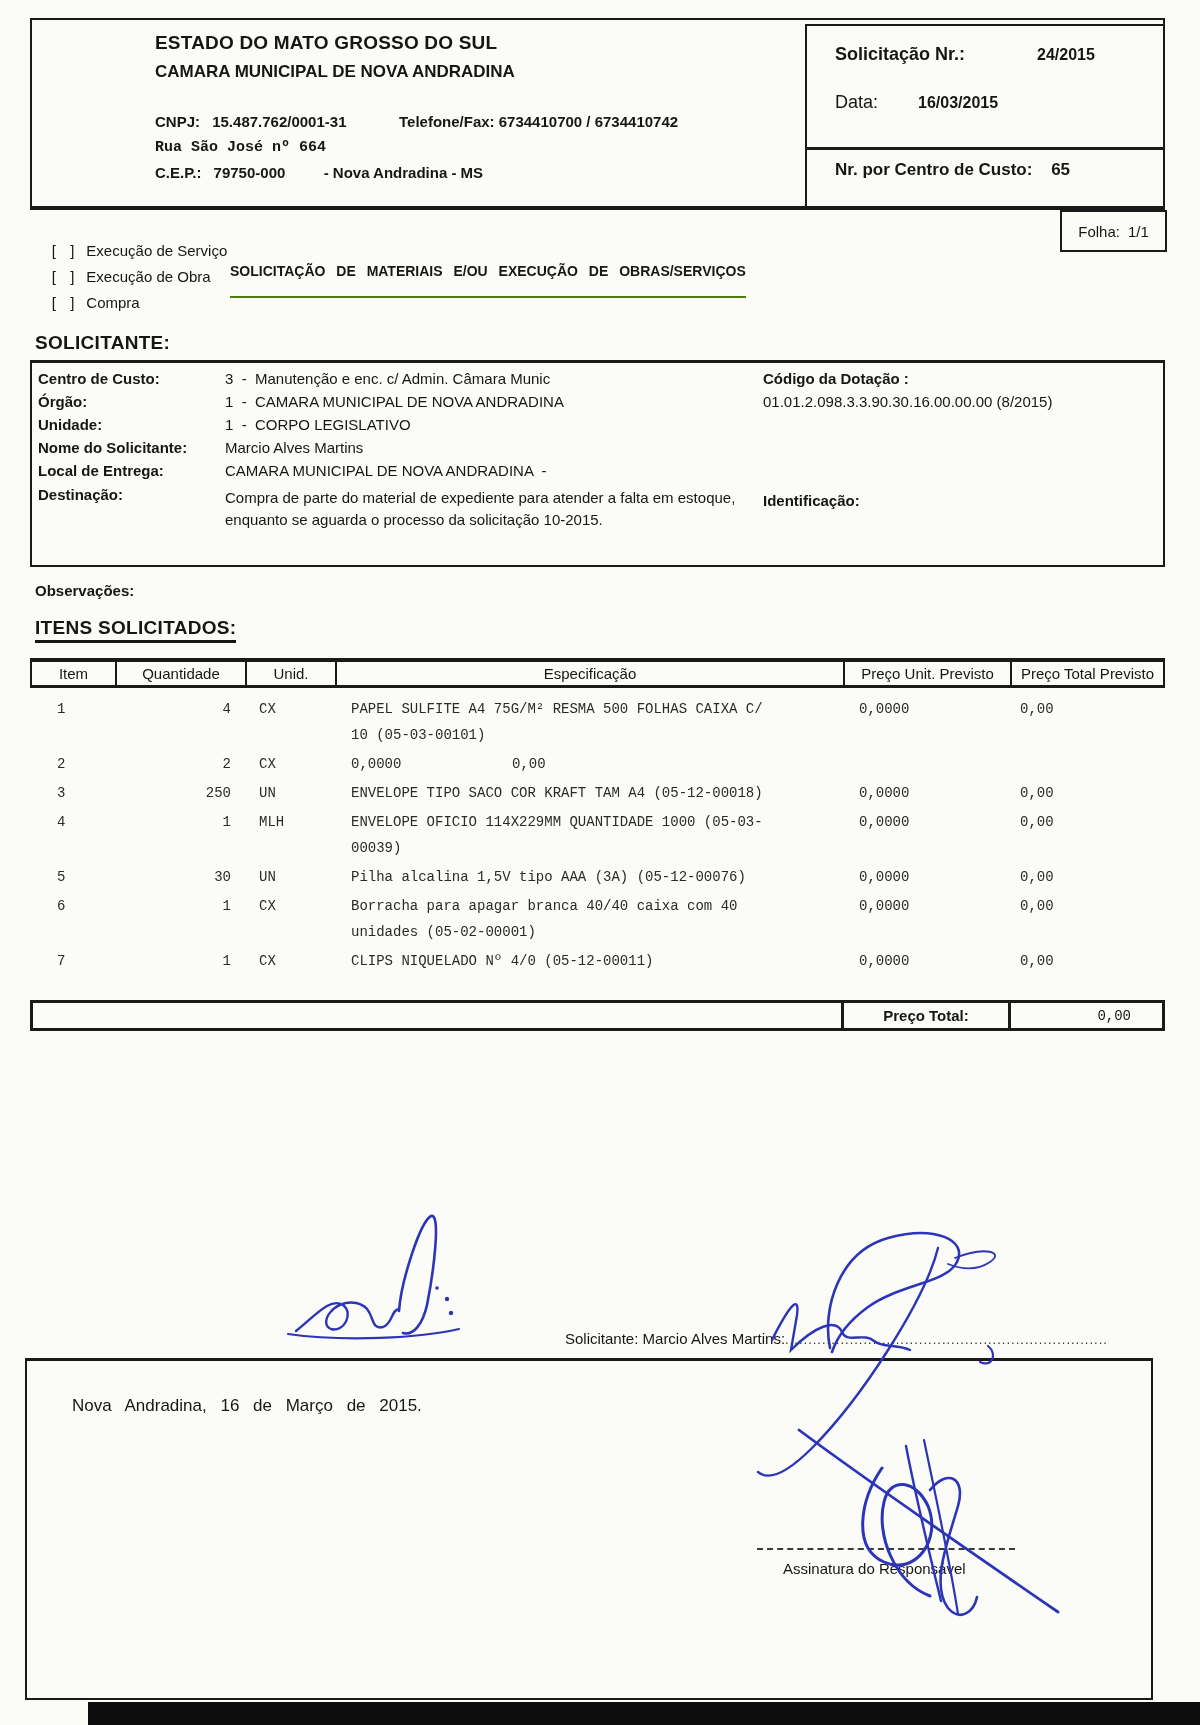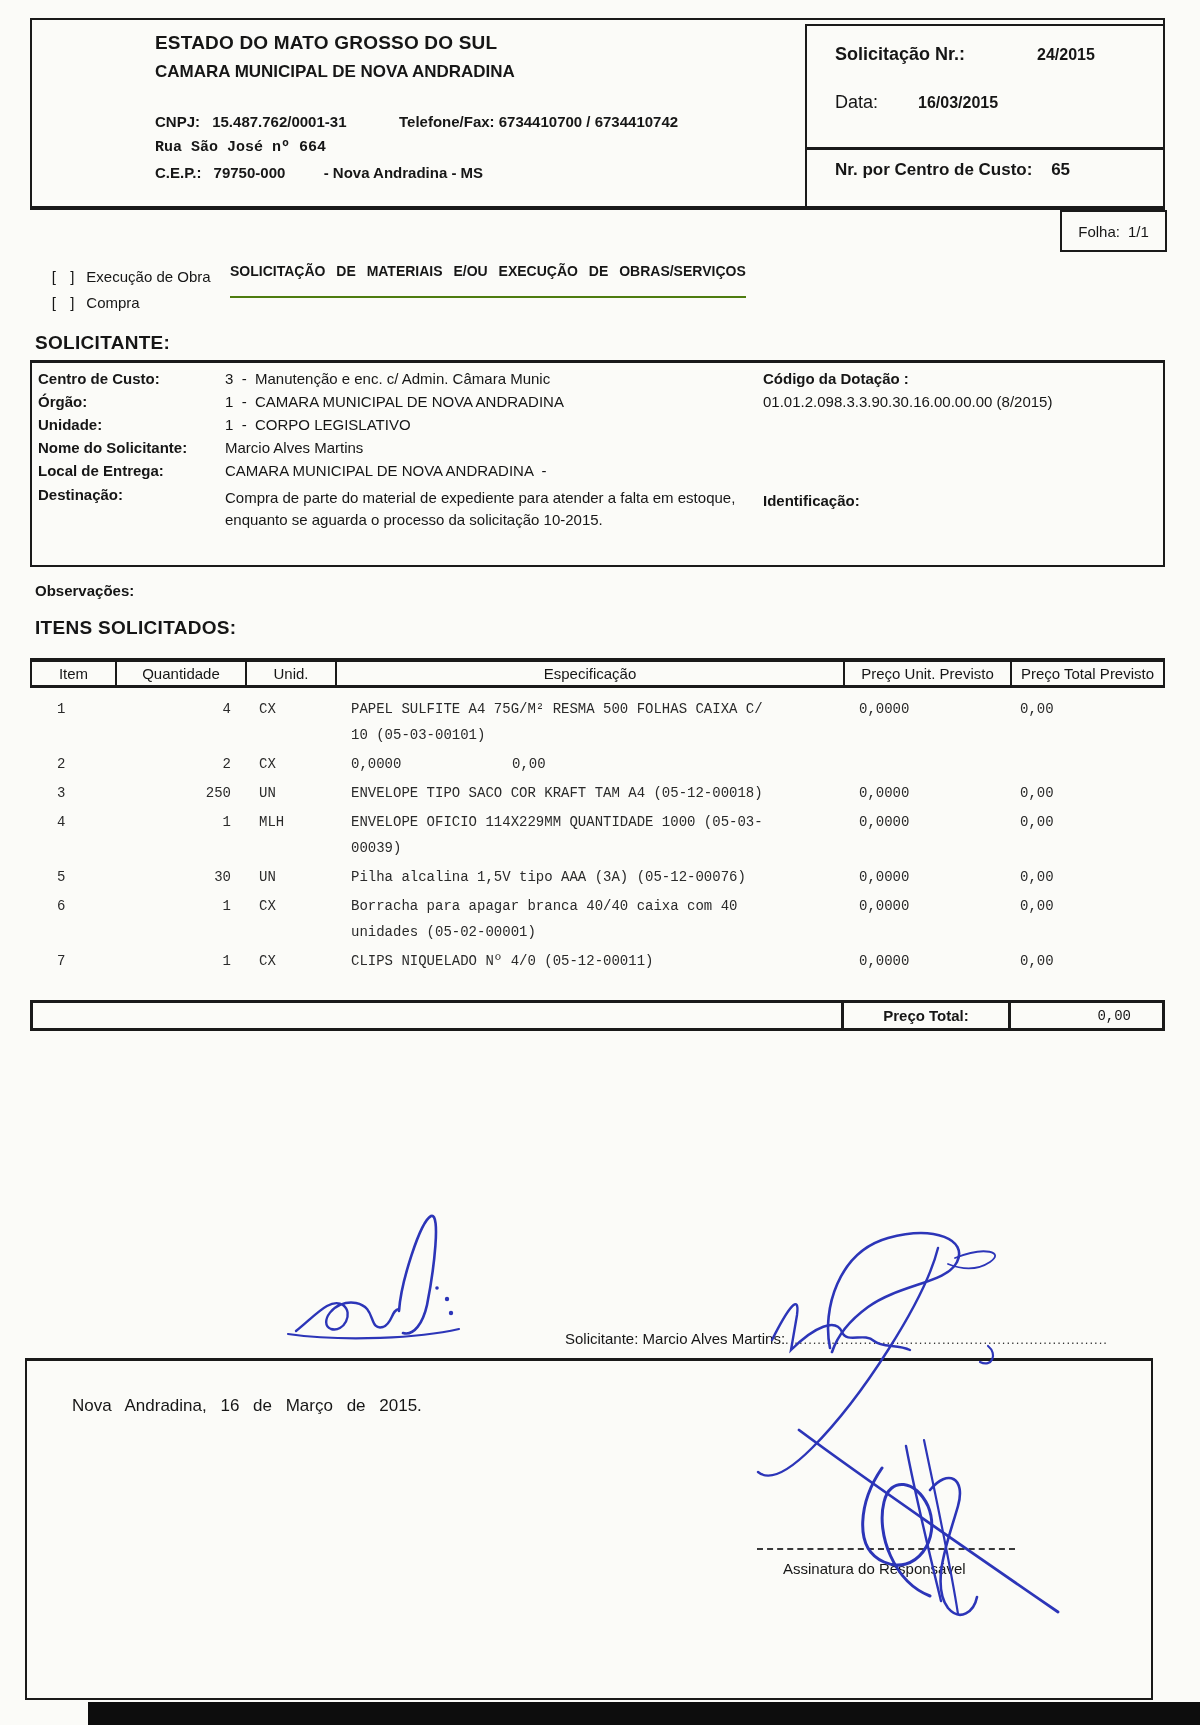--- a/index.html
+++ b/index.html
@@ -47,21 +47,21 @@
   .sec-heading { font-size:19px; font-weight:bold; letter-spacing:.3px; }
   .sol-box { left:30px; top:360px; width:1135px; height:207px; border:2px solid #1a1a1a; border-top:3px solid #1a1a1a; }
   .f-label { position:absolute; left:38px; font-size:15px; font-weight:bold; }
   .f-value { position:absolute; left:225px; font-size:15px; }
   .dot-label { left:763px; top:370px; font-size:15px; font-weight:bold; }
   .dot-value { left:763px; top:393px; font-size:15px; }
   .ident-label { left:763px; top:492px; font-size:15px; font-weight:bold; }
   .obs-label { left:35px; top:582px; font-size:15px; font-weight:bold; }
 
   
-  .itens-heading { left:35px; top:617px; border-bottom:3px solid #161616; padding-bottom:19px; text-decoration:none; }
+  .itens-heading { left:35px; top:617px; border-bottom:3px solid #161616; padding-bottom:1px; text-decoration:none; }
   .tbl-head { left:30px; top:658px; width:1135px; height:30px; display:flex;
               border:2px solid #1a1a1a; border-top:4px solid #1a1a1a; border-bottom:3px solid #1a1a1a; }
   .tbl-head .hc { border-right:2px solid #1a1a1a; font-size:15px; display:flex; align-items:center; justify-content:center; }
   .tbl-head .hc:last-child { border-right:none; }
   .c-item { width:85px; } .c-qty { width:130px; } .c-unid { width:90px; }
   .c-spec { width:508px; } .c-punit { width:167px; } .c-ptot { width:151px; }
 
   .tbl-body { left:30px; top:696px; width:1135px; font-family:"Liberation Mono","DejaVu Sans Mono",monospace; font-size:14px; line-height:26px; color:#2a2a2a; }
   .trow { display:flex; margin-bottom:3px; align-items:flex-start; }
   .trow .item  { width:85px;  padding-left:27px; }
@@ -122,20 +122,23 @@
   <div class="abs req-cc">
     <span>Nr. por Centro de Custo:</span>
     <span class="req-cc-value">65</span>
   </div>
 
   <div class="abs folha-box">
     <span>Folha:</span>
     <span class="v">1/1</span>
   </div>
 
+  <div class="abs cb-row" style="top:225px;">
+    <span class="bracket">[  ]</span><span class="cb-label">Execução de Serviço</span>
+  </div>
   <div class="abs cb-row" style="top:251px;">
     <span class="bracket">[  ]</span><span class="cb-label">Execução de Obra</span>
   </div>
   <div class="abs cb-row" style="top:277px;">
     <span class="bracket">[  ]</span><span class="cb-label">Compra</span>
   </div>
 
   <div class="abs doc-title">SOLICITAÇÃO DE MATERIAIS E/OU EXECUÇÃO DE OBRAS/SERVIÇOS</div>
 
   <div class="abs sec-heading" style="left:35px; top:332px;">SOLICITANTE:</div>

